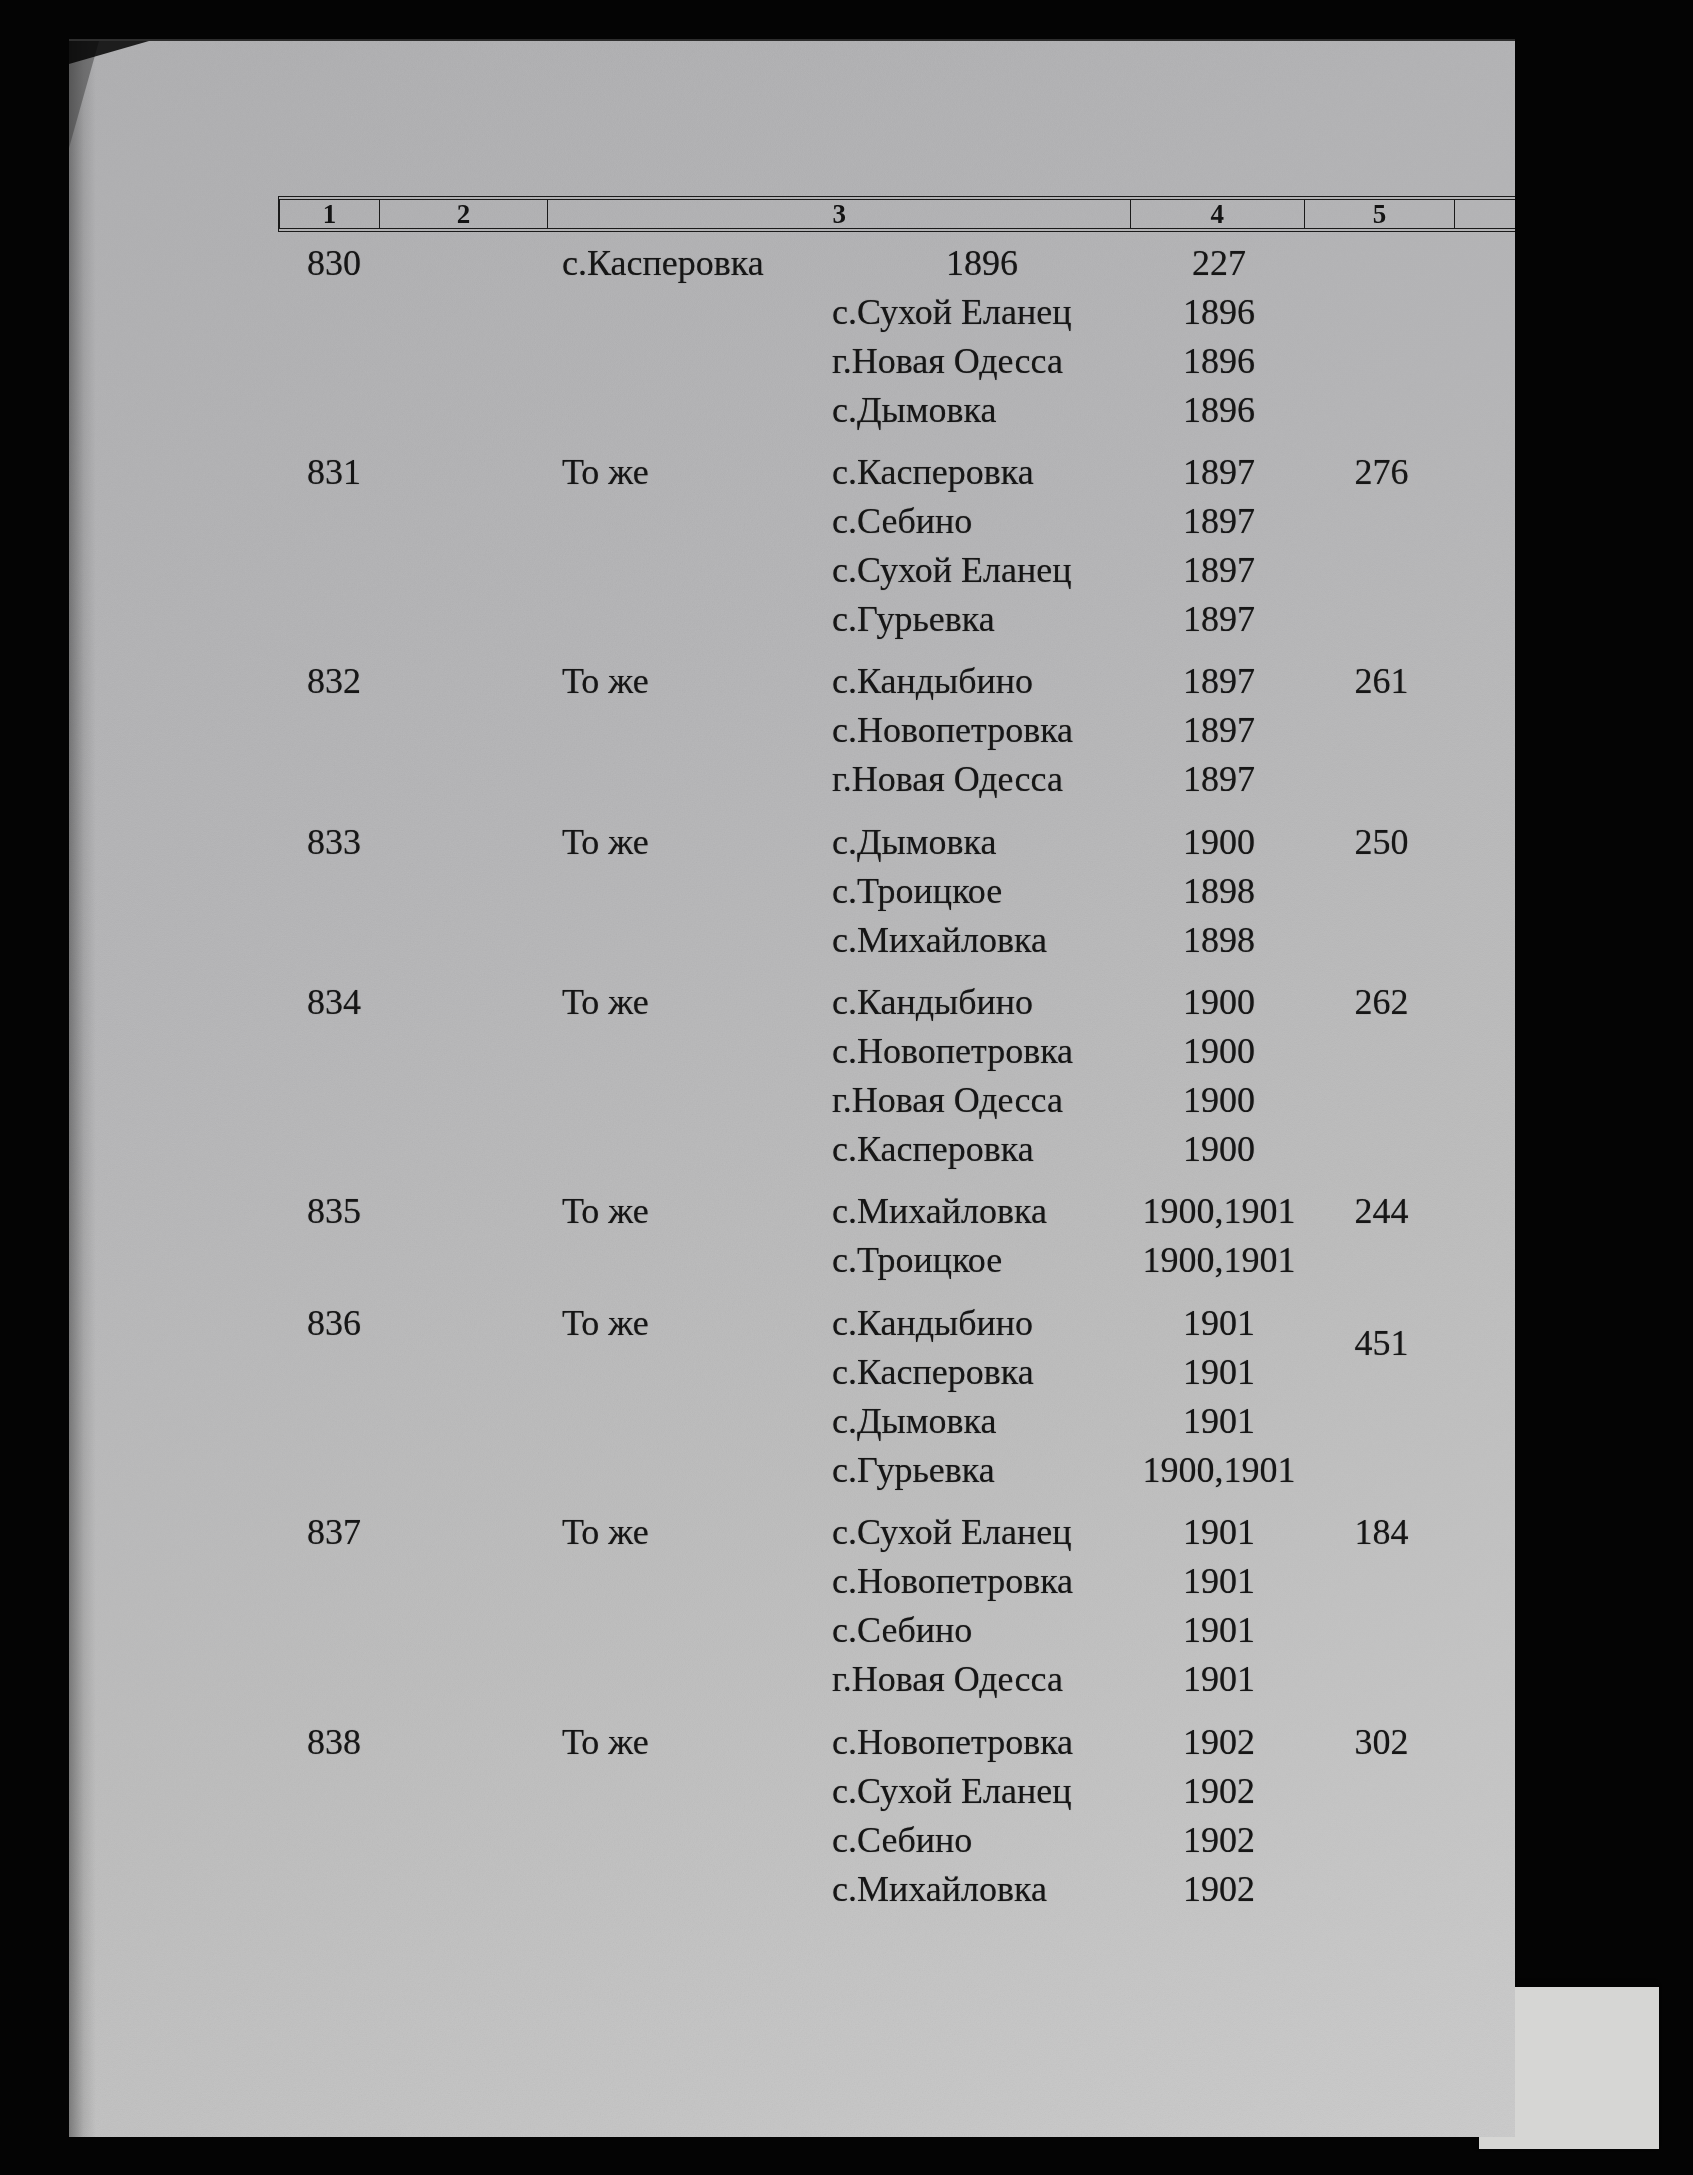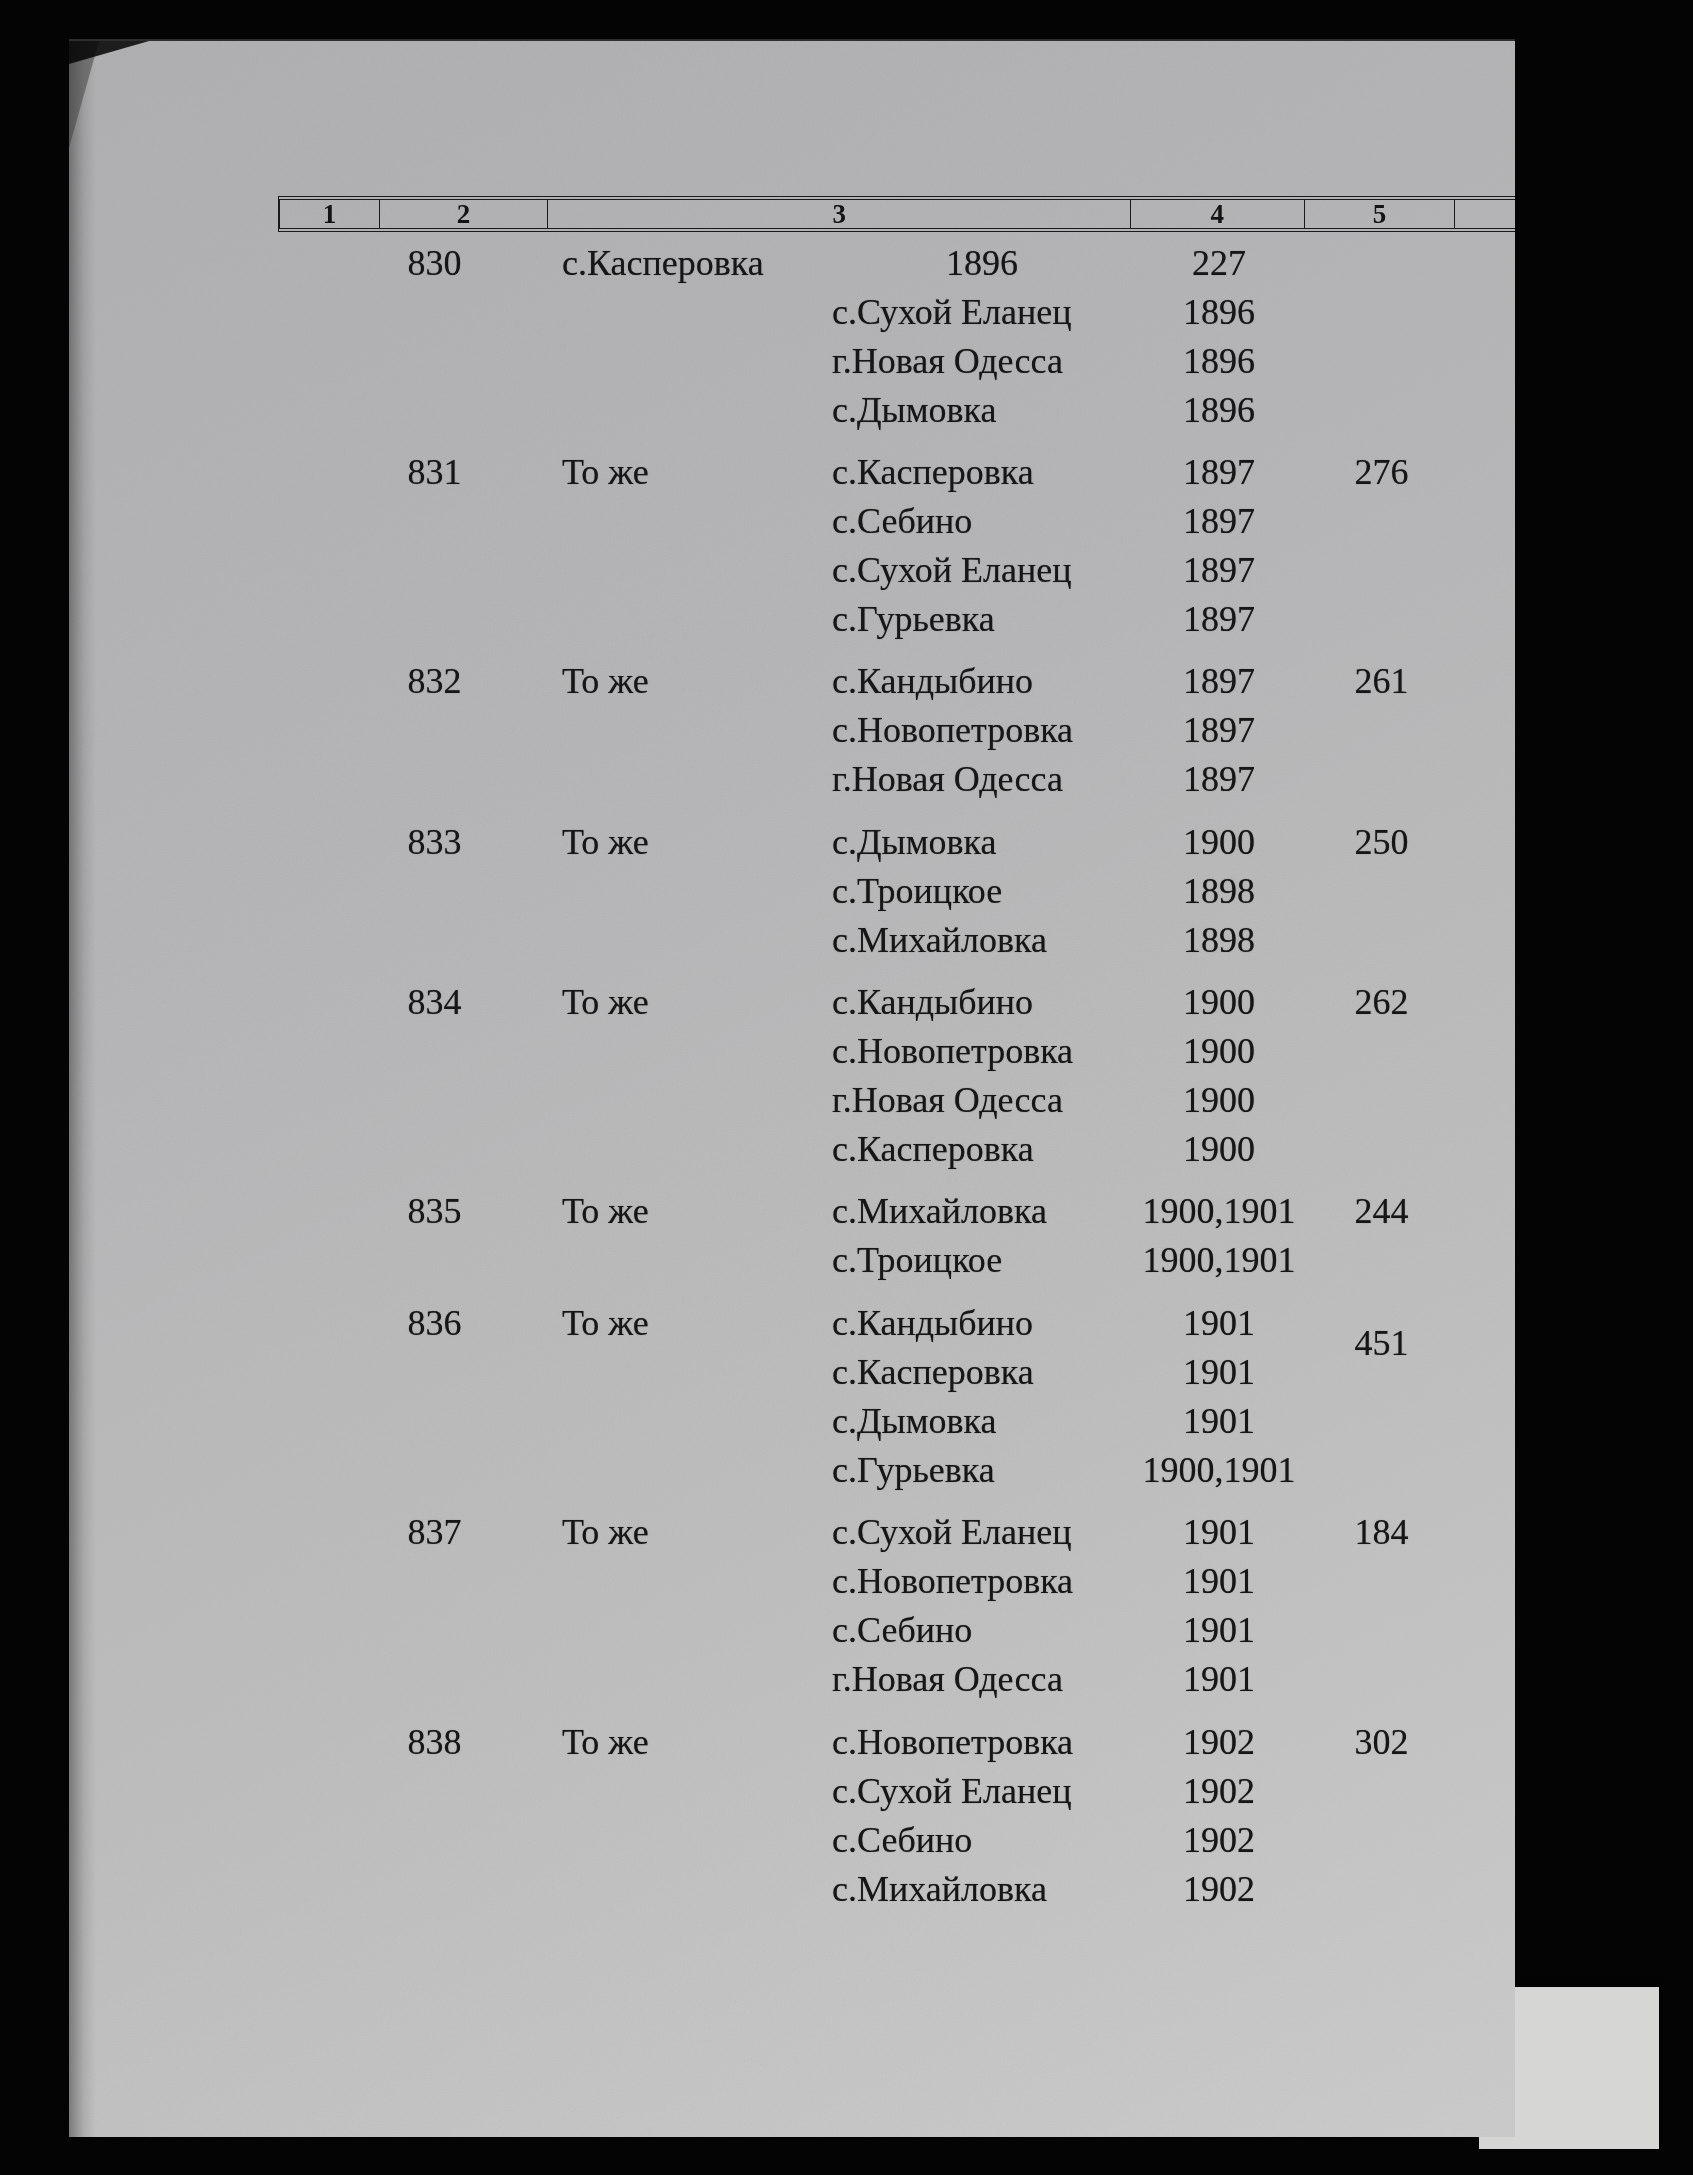--- a/index.html
+++ b/index.html
@@ -120,21 +120,21 @@
   }
   .entry { margin-bottom: 13.4px; }
   .line {
     display: grid;
     grid-template-columns: 284px 270px 300px 174px 151px 134px;
     height: 49px;
     align-items: center;
     font-size: 36px;
     text-shadow: 0 0 0.9px rgba(20,20,20,0.55);
   }
-  .cell-number  { padding-left: 29px; text-align: center; }
+  .cell-number  { padding-left: 29px; }
   .cell-title   { }
   .cell-place   { }
   .cell-years   { text-align: center; }
   .cell-pages   { text-align: center; }
   .cell-rest    { }
   .offset-down  { transform: translateY(19.6px); }
 </style>
 </head>
 <body>
 

